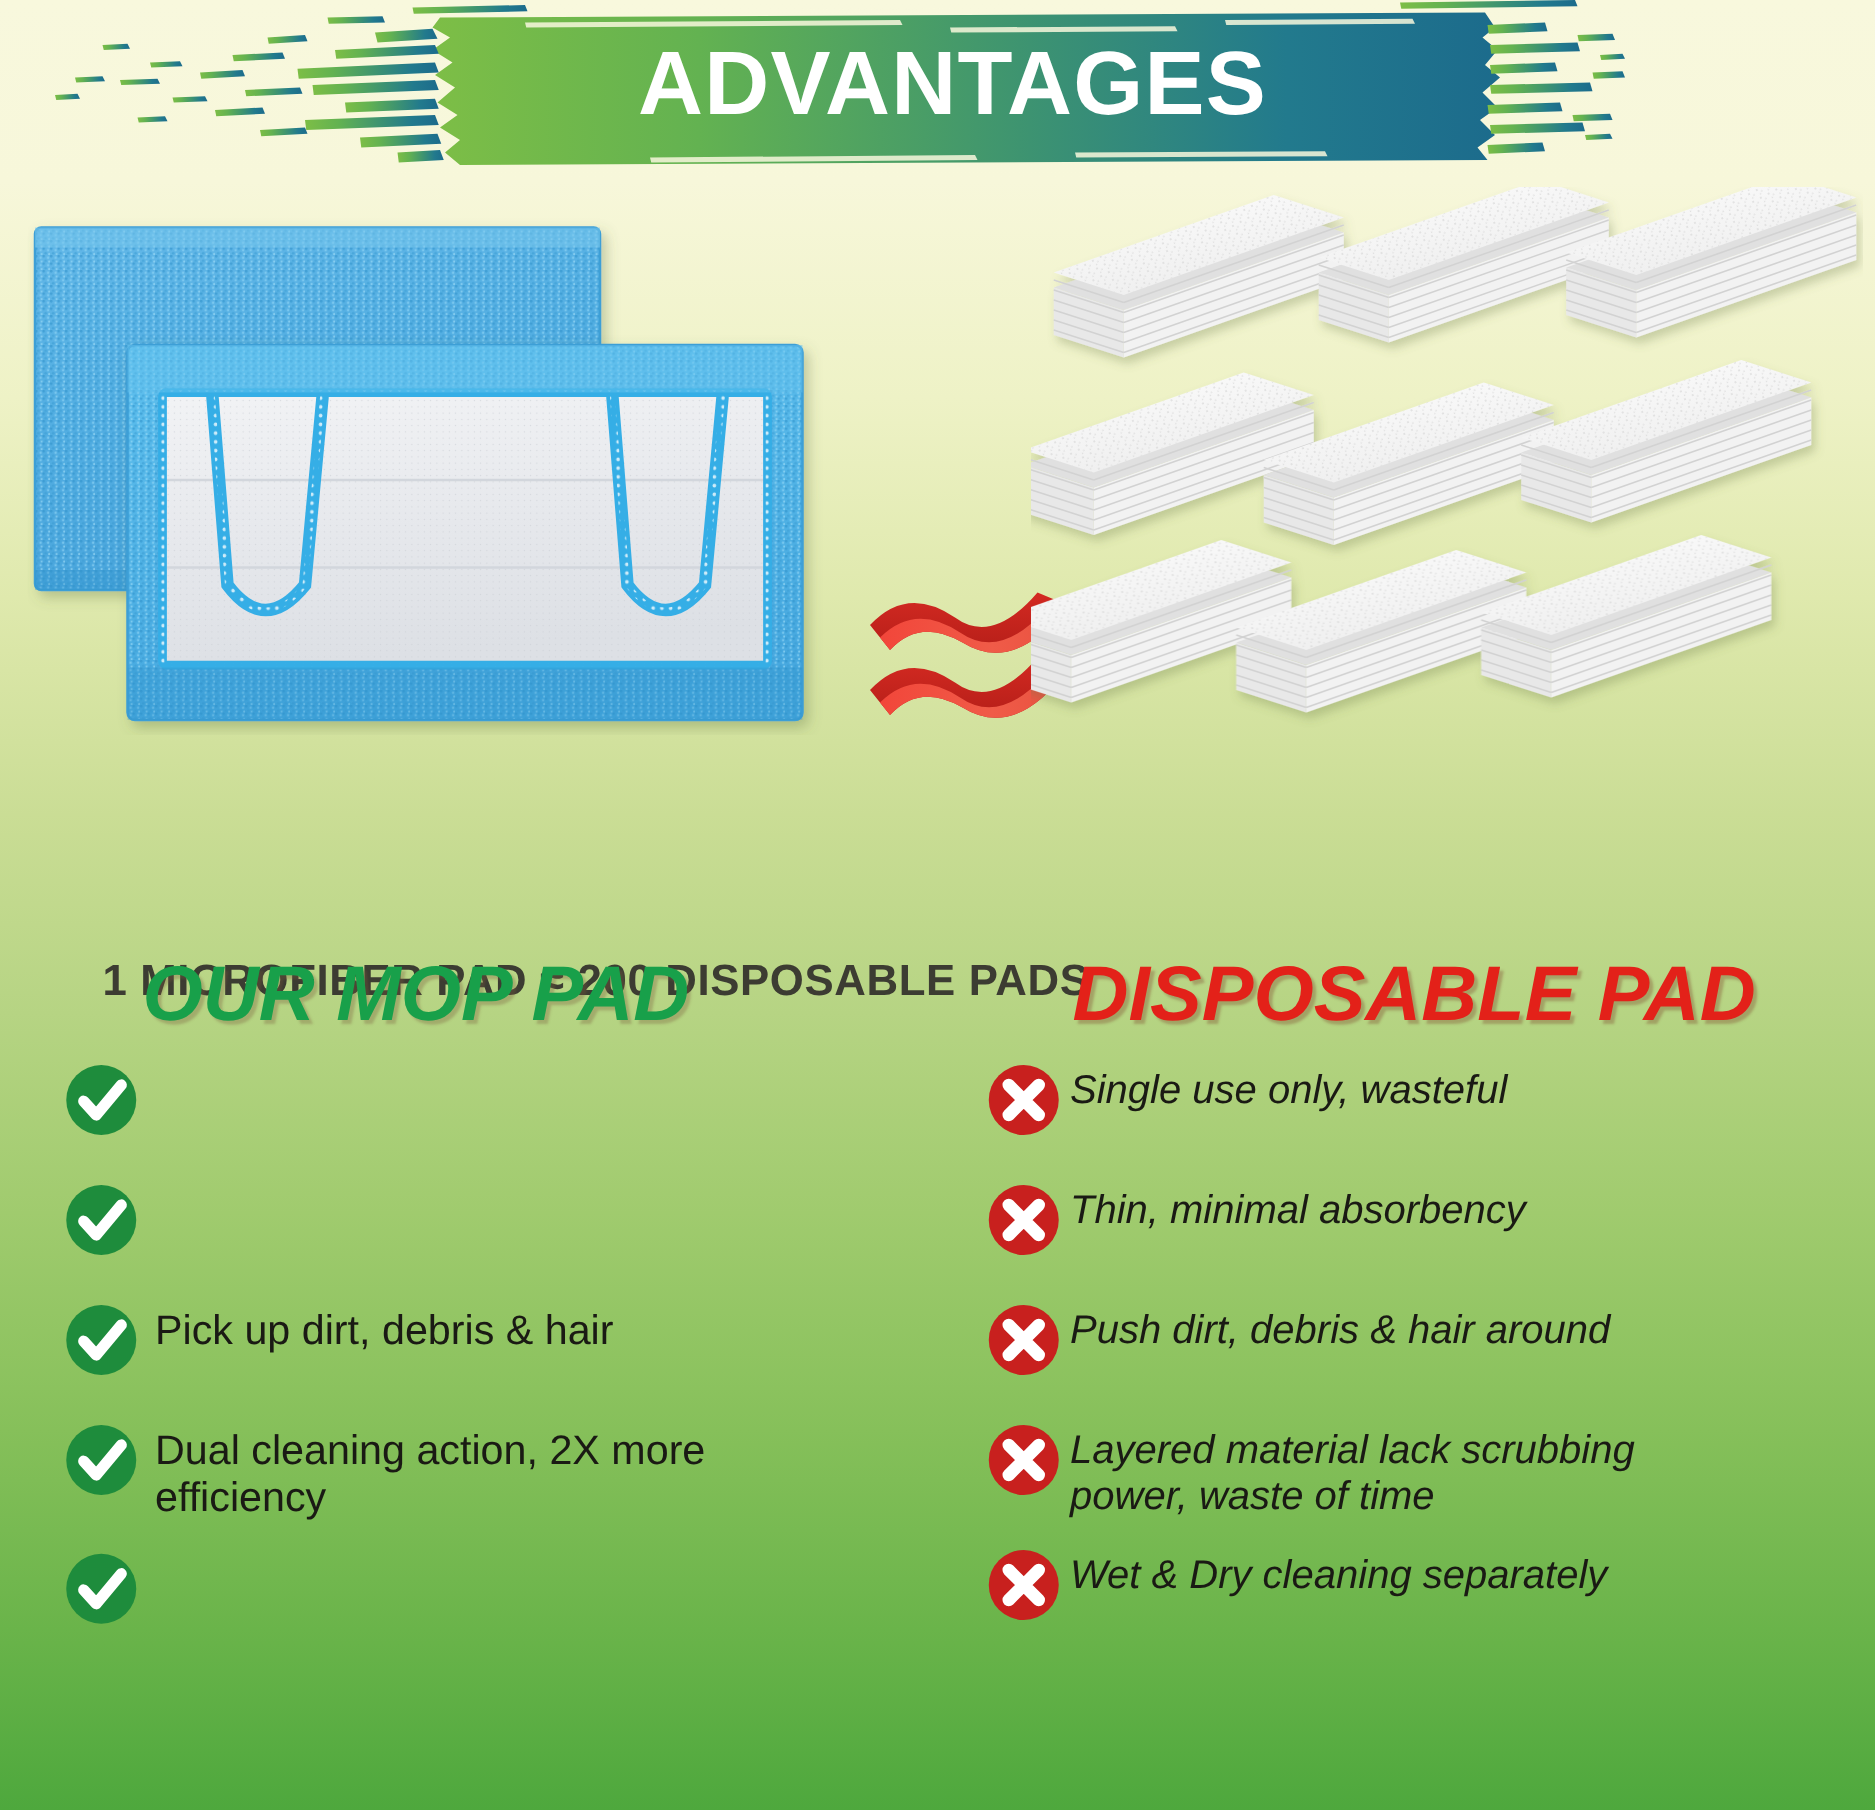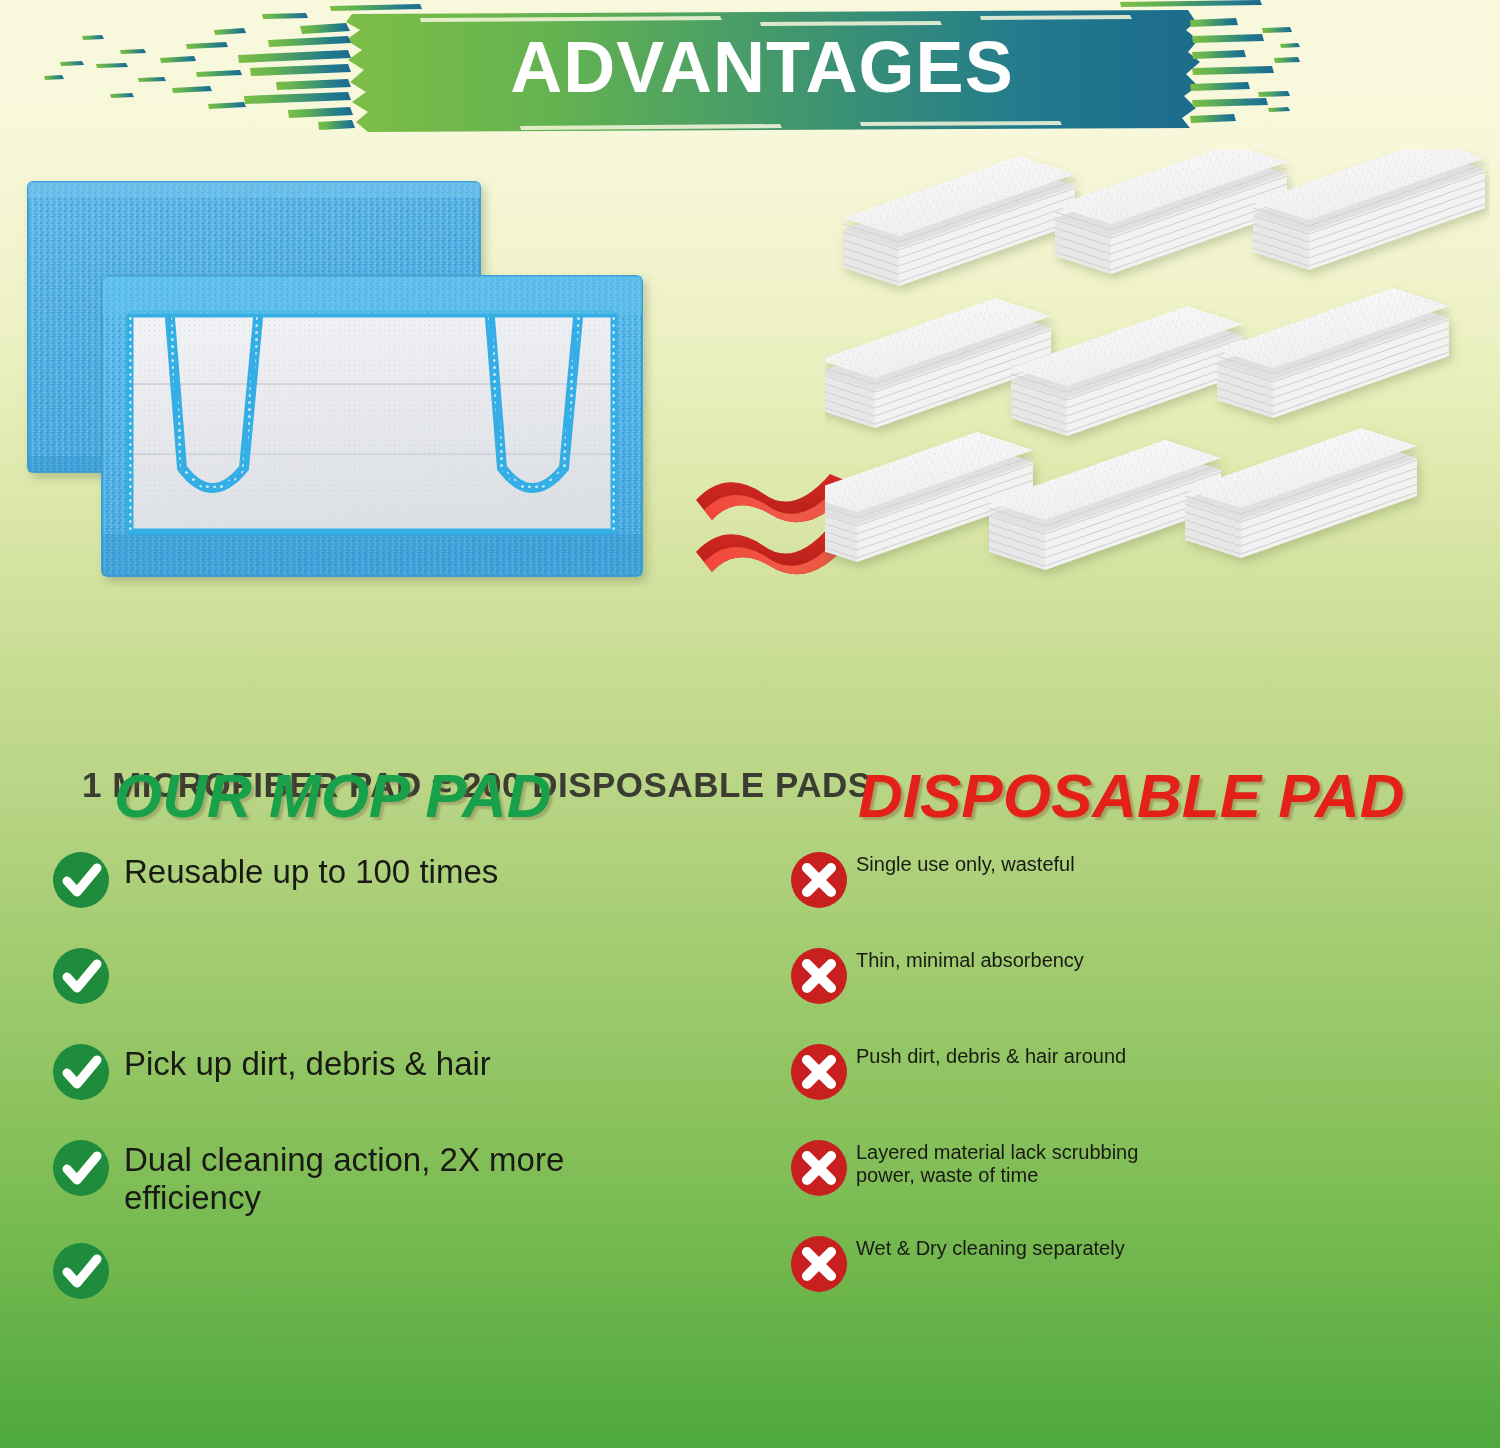--- a/index.html
+++ b/index.html
@@ -53,21 +53,21 @@
   .title-red   { color:#e32119; text-shadow:3px 3px 2px rgba(120,60,40,.33); margin-left:68px; }
 
   .bullets { list-style:none; }
   .bullet { display:flex; align-items:flex-start; margin-bottom:22px; min-height:74px; }
   .bullet .icon { flex:0 0 auto; width:58px; height:58px; margin-right:14px; margin-top:2px; }
   .bullet .btext {
     font-size:33px; line-height:1.16; color:#1a1a14;
     font-family:"Liberation Sans", sans-serif; font-weight:normal;
     padding-top:4px; white-space:pre-line;
   }
-  .col-right .bullet .btext { font-size:20px; }
+  .col-right .bullet .btext { font-size:32px;font-style:italic; }
   .col-right .bullet .icon { margin-right:8px; }
 </style>
 </head>
 <body>
 
 <div class="banner-wrap">
   <svg class="banner-svg" width="1500" height="140" viewBox="0 0 1500 140">
     <defs>
       <linearGradient id="brushGrad" x1="0" y1="0" x2="1" y2="0">
         <stop offset="0%" stop-color="#7DBE46"></stop>
@@ -368,21 +368,20 @@
 <div class="compare">
 
   <div class="col col-left">
     <div class="col-title title-green">OUR MOP PAD</div>
     <ul class="bullets">
       <li class="bullet">
         <svg class="icon" viewBox="0 0 58 58">
           <ellipse cx="29" cy="29" rx="28" ry="28" fill="#1E8C3C"></ellipse>
           <path d="M15,30 L25,41 L45,17" fill="none" stroke="#FFFFFF" stroke-width="9" stroke-linecap="round" stroke-linejoin="round"></path>
         </svg>
-        <span class="btext">Reusable up to 100 times</span>
       </li>
       <li class="bullet">
         <svg class="icon" viewBox="0 0 58 58">
           <ellipse cx="29" cy="29" rx="28" ry="28" fill="#1E8C3C"></ellipse>
           <path d="M15,30 L25,41 L45,17" fill="none" stroke="#FFFFFF" stroke-width="9" stroke-linecap="round" stroke-linejoin="round"></path>
         </svg>
       </li>
       <li class="bullet">
         <svg class="icon" viewBox="0 0 58 58">
           <ellipse cx="29" cy="29" rx="28" ry="28" fill="#1E8C3C"></ellipse>

